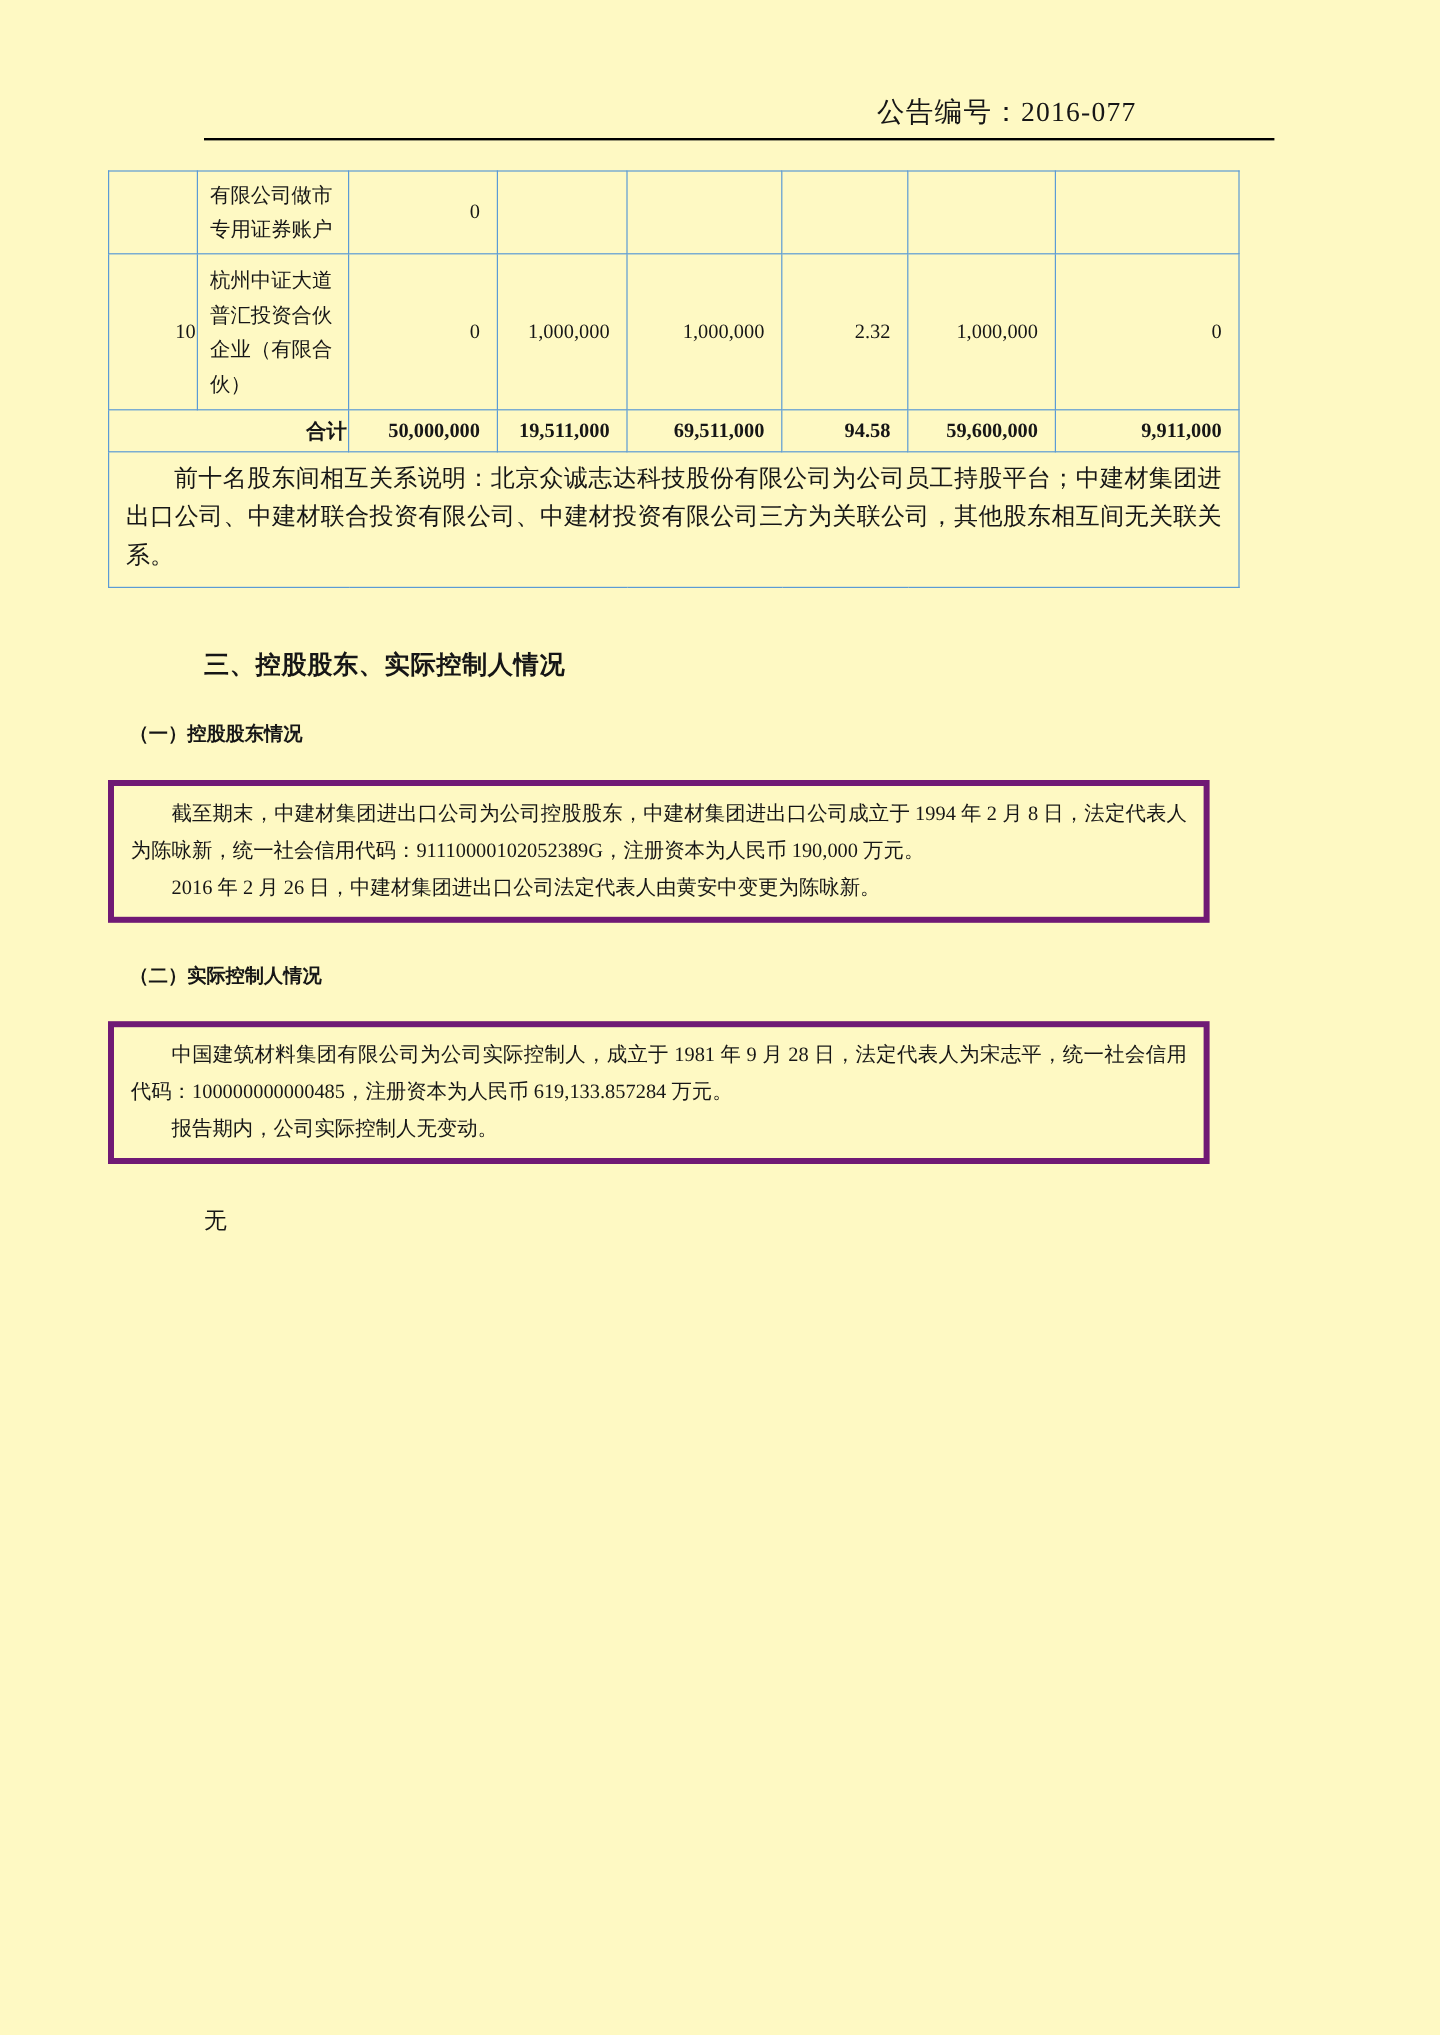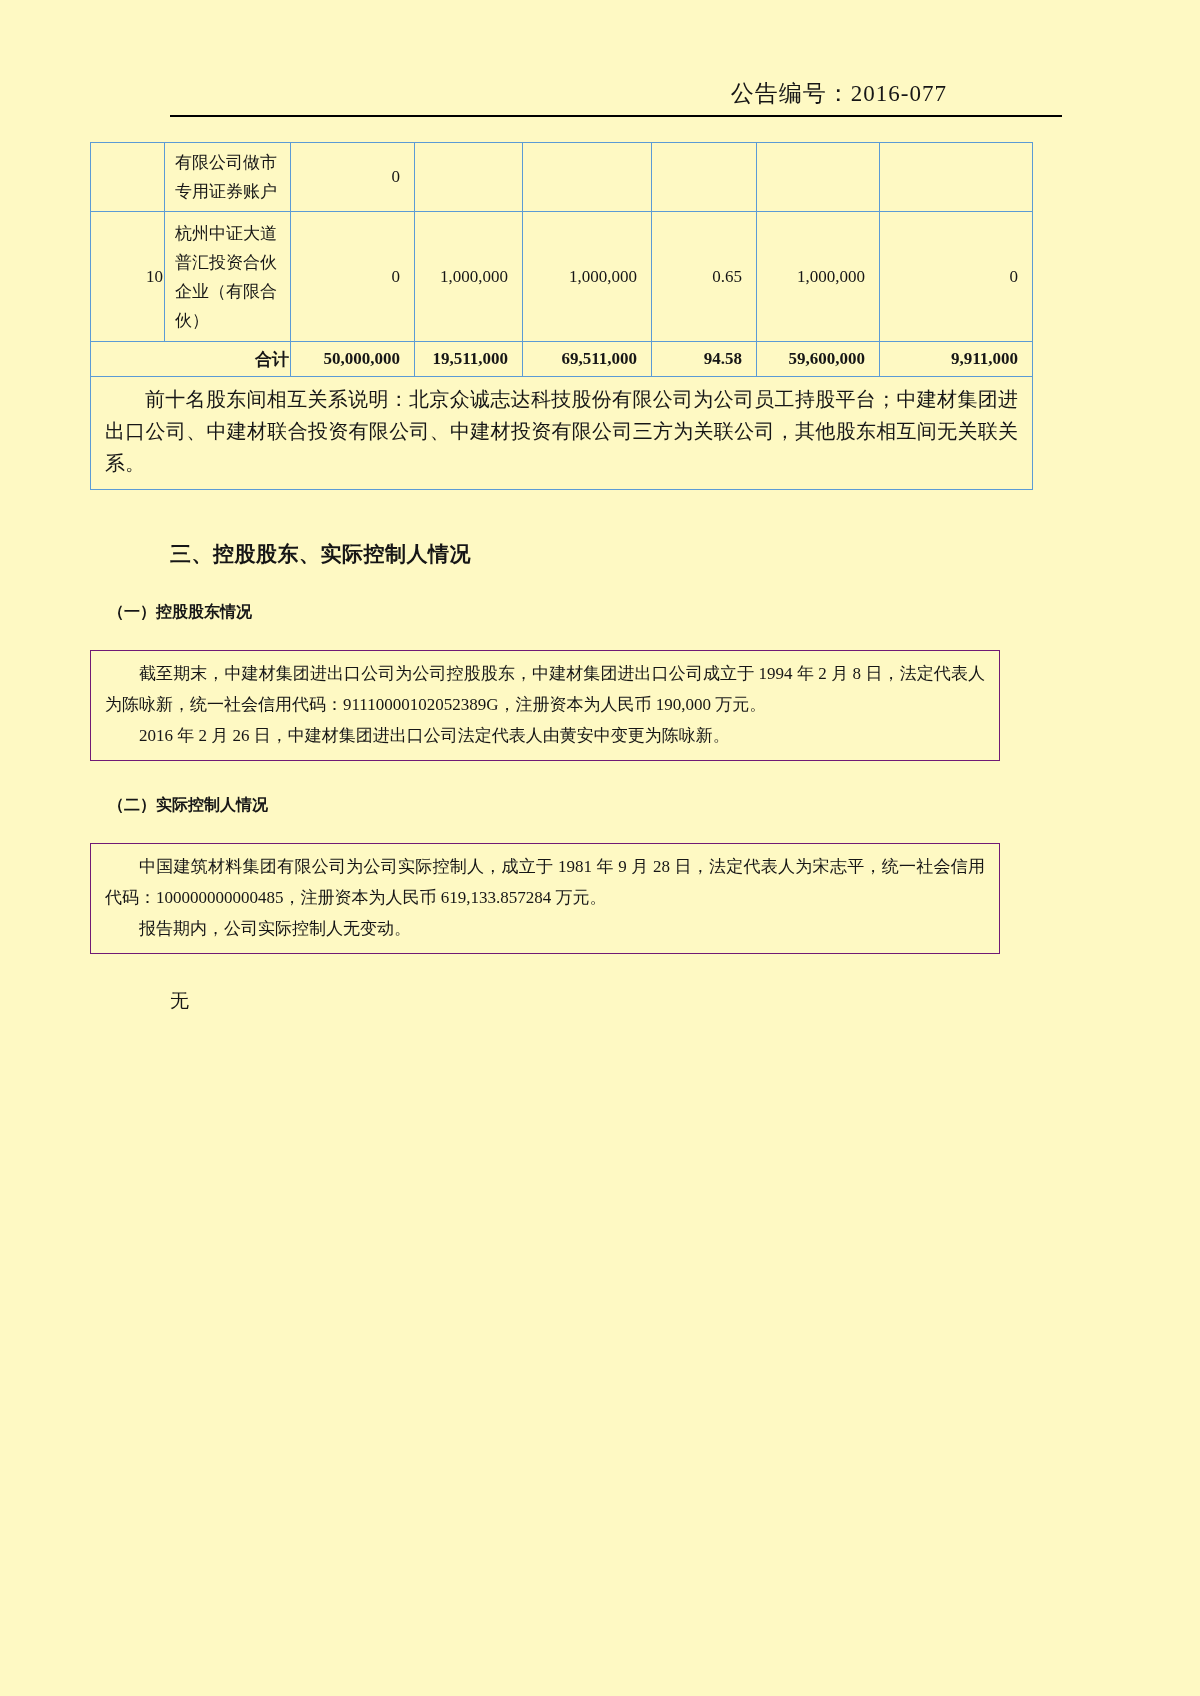--- a/index.html
+++ b/index.html
@@ -60,21 +60,21 @@
   }
   h3.subsec{
     margin:34px 0 0 108px;
     font-size:16px;
     font-weight:bold;
   }
   
   .info-box{
     margin:27px 0 0 90px;
     width:880px;
-    border:1px solid #701a75;
+    border:5px solid #701a75;
     padding:7px 14px 9px 14px;
   }
   .info-box p{
     margin:0;
     text-indent:2em;
     font-size:17px;
     line-height:31px;
     text-align:justify;
   }
   .none-text{
@@ -112,21 +112,21 @@
         <td class="c-num"></td>
         <td class="c-num"></td>
         <td class="c-num"></td>
       </tr>
       <tr class="row-data">
         <td class="c-no">10</td>
         <td class="c-name">杭州中证大道普汇投资合伙企业（有限合伙）</td>
         <td class="c-num">0</td>
         <td class="c-num">1,000,000</td>
         <td class="c-num">1,000,000</td>
-        <td class="c-num">0.65</td>
+        <td class="c-num">2.32</td>
         <td class="c-num">1,000,000</td>
         <td class="c-num">0</td>
       </tr>
       <tr class="total-row">
         <td class="c-total" colspan="2">合计</td>
         <td class="c-num">50,000,000</td>
         <td class="c-num">19,511,000</td>
         <td class="c-num">69,511,000</td>
         <td class="c-num">94.58</td>
         <td class="c-num">59,600,000</td>

